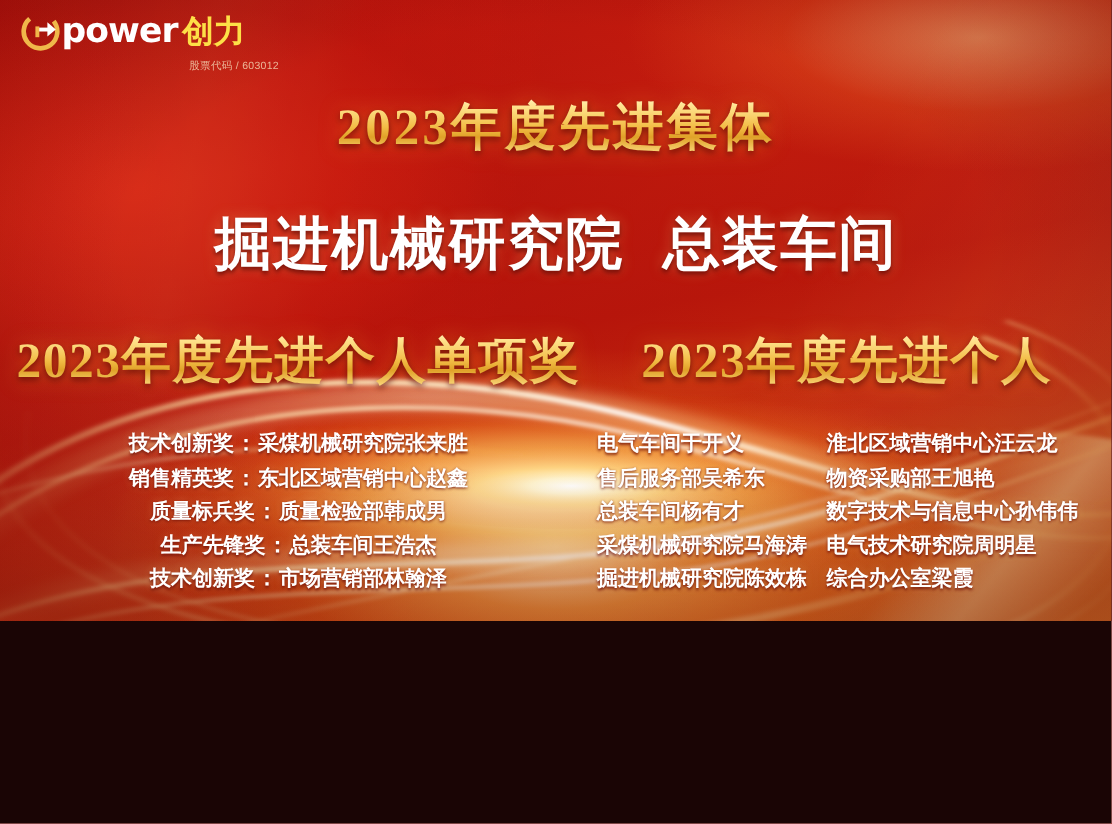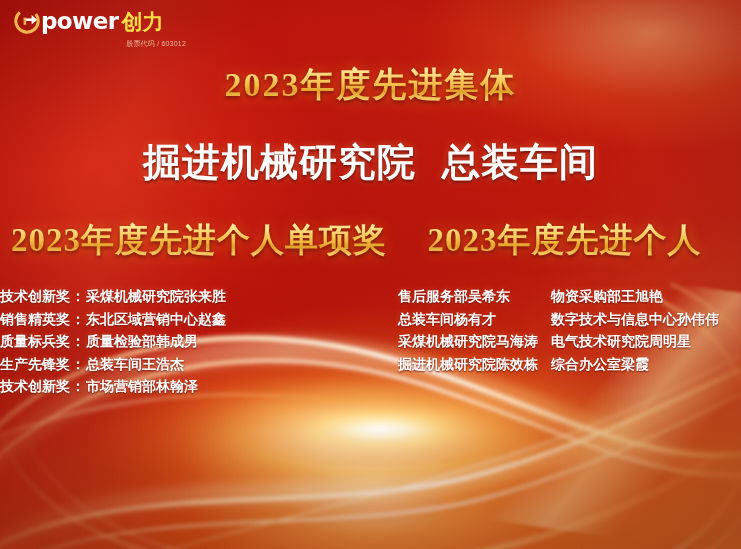--- a/index.html
+++ b/index.html
@@ -7,21 +7,21 @@
     padding: 0;
     background: #1a0505;
   }
   body {
     font-family: "Liberation Serif", "DejaVu Serif", serif;
   }
 
   #poster {
     position: relative;
     width: 741px;
-    height: 549px;
+    height: 414px;
     overflow: hidden;
     background: #c21a10;
   }
 
   
   .bg-base {
     position: absolute;
     inset: 0;
     background:
       radial-gradient(ellipse 58% 46% at 50% 88%, rgba(255,238,190,0.95) 0%, rgba(255,200,90,0.55) 22%, rgba(245,130,30,0.28) 44%, rgba(200,40,15,0.0) 70%),
@@ -198,20 +198,21 @@
   .lists {
     position: absolute;
     top: 286px;
     left: 0;
     right: 0;
     display: flex;
   }
   .col-left {
     flex: 0 0 398px;
     box-sizing: border-box;
+    text-align: center;
   }
   .col-right {
     flex: 1 1 auto;
     padding-left: 0px;
     box-sizing: border-box;
   }
 
   .award-line {
     font-size: 14px;
     font-weight: 700;
@@ -347,20 +348,24 @@
         <div class="award-line">
           <span>生产先锋奖</span><span class="sep">：</span><span>总装车间王浩杰</span>
         </div>
         <div class="award-line">
           <span>技术创新奖</span><span class="sep">：</span><span>市场营销部林翰泽</span>
         </div>
       </div>
 
       <div class="col-right">
         <div class="person-row">
+          <span class="person p1">电气车间于开义</span>
+          <span class="person p2">淮北区域营销中心汪云龙</span>
+        </div>
+        <div class="person-row">
           <span class="person p1">售后服务部吴希东</span>
           <span class="person p2">物资采购部王旭艳</span>
         </div>
         <div class="person-row">
           <span class="person p1">总装车间杨有才</span>
           <span class="person p2">数字技术与信息中心孙伟伟</span>
         </div>
         <div class="person-row">
           <span class="person p1">采煤机械研究院马海涛</span>
           <span class="person p2">电气技术研究院周明星</span>

